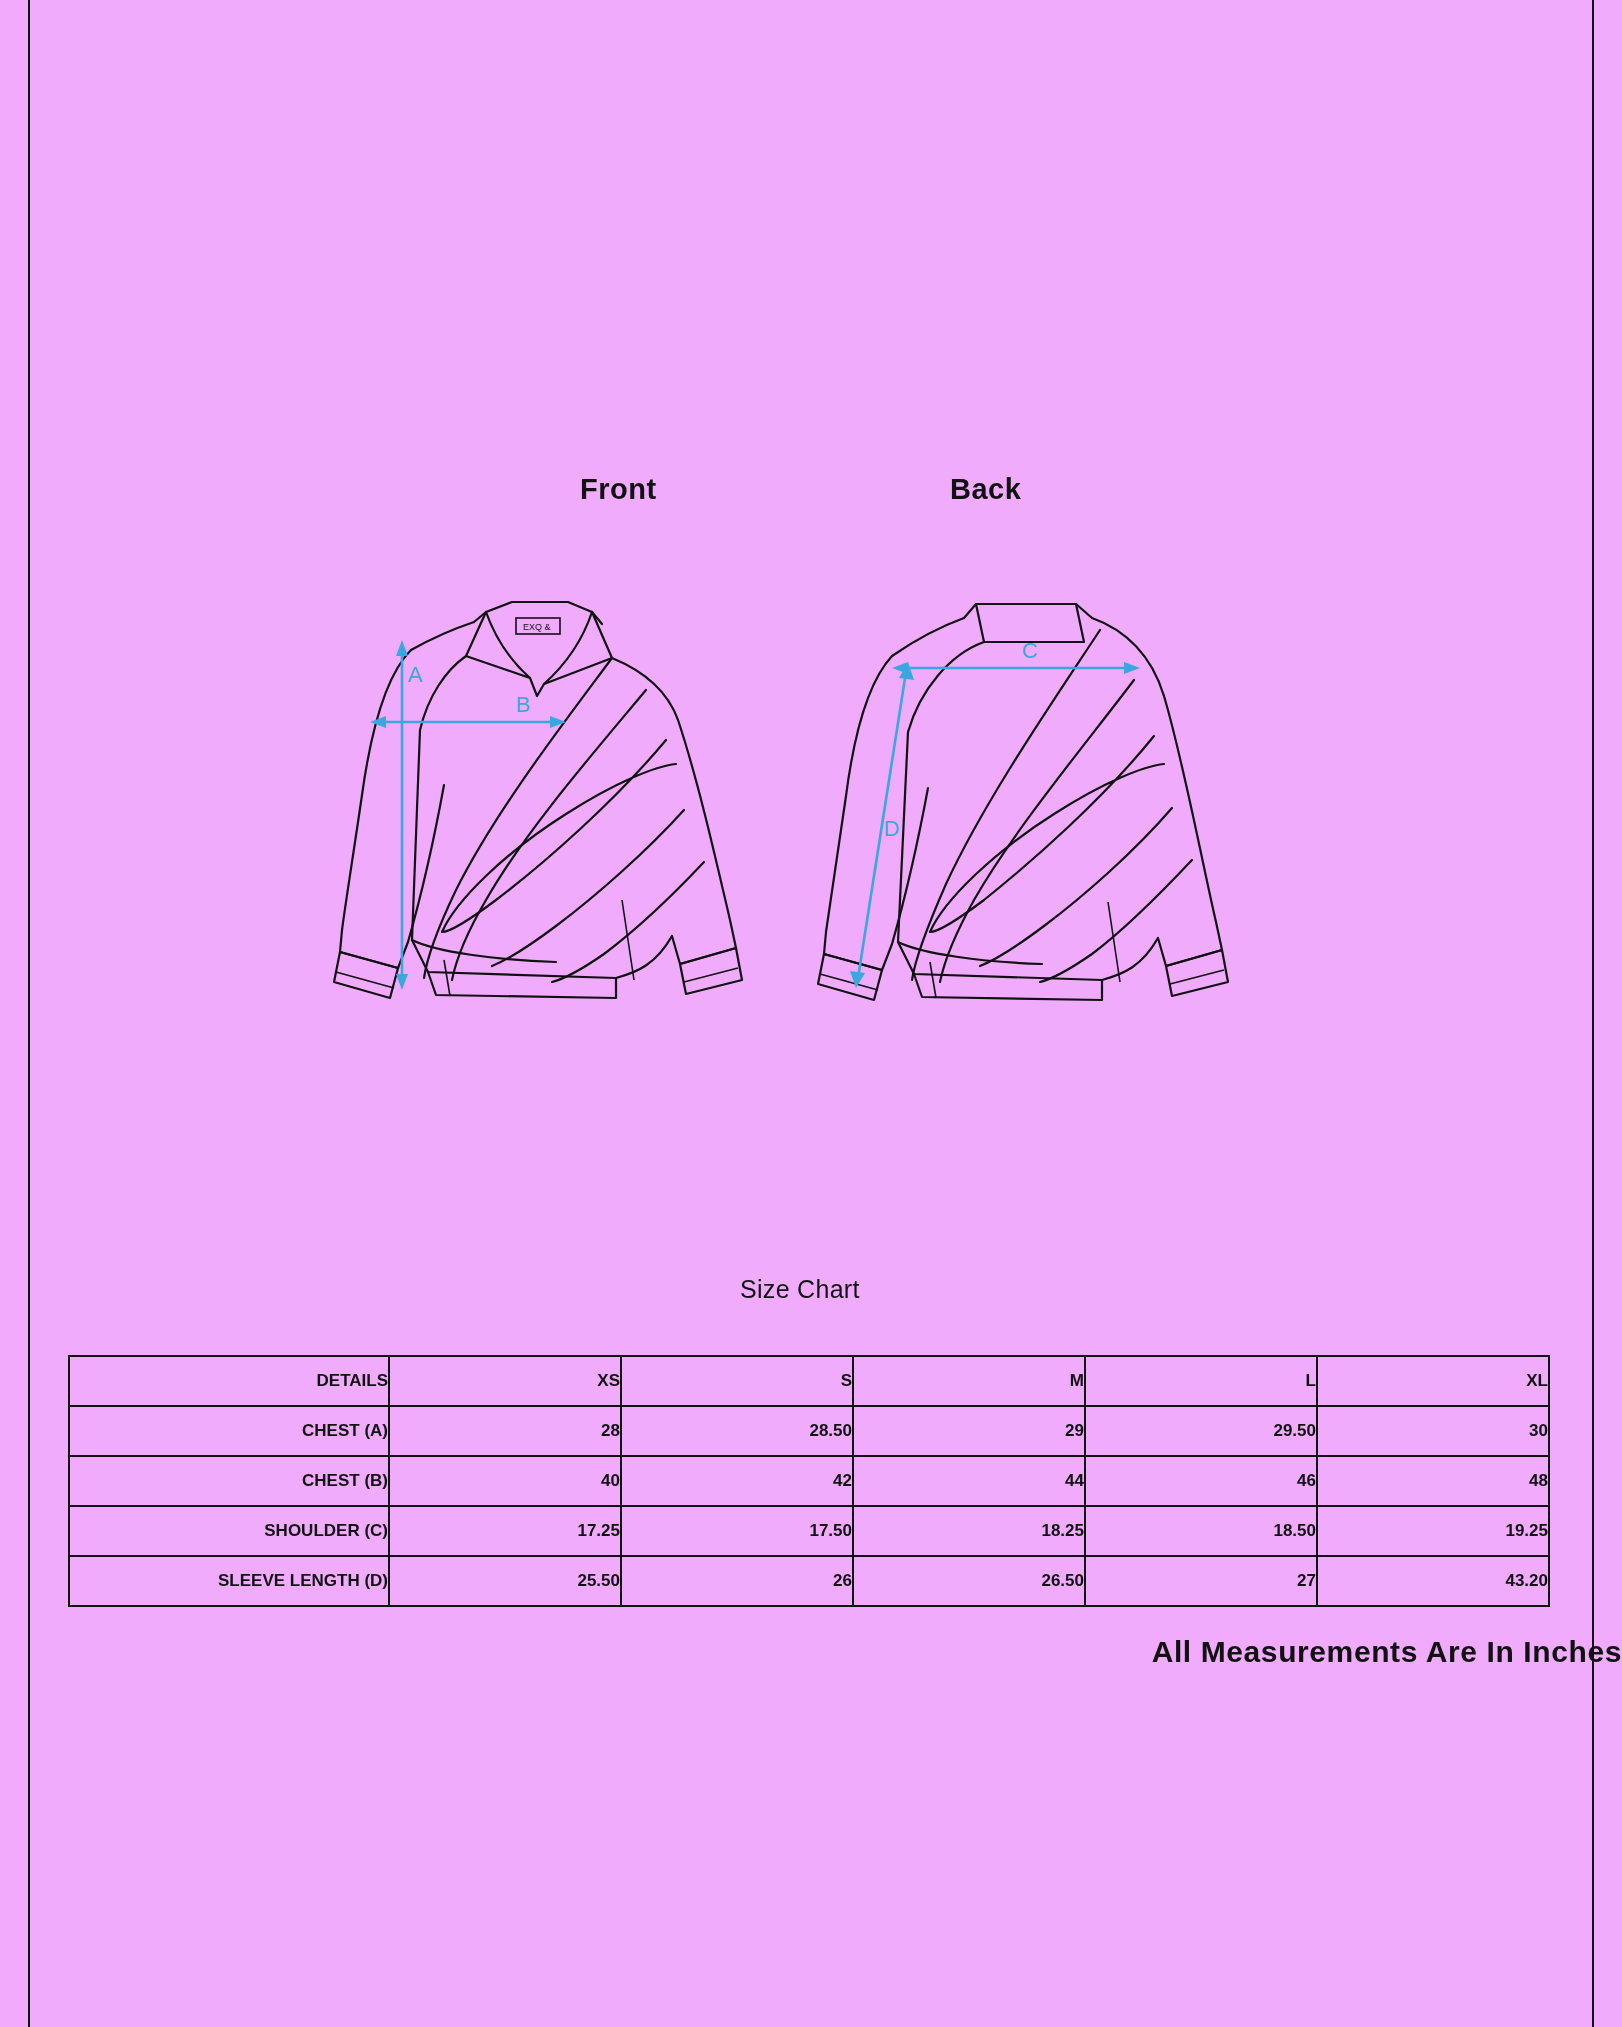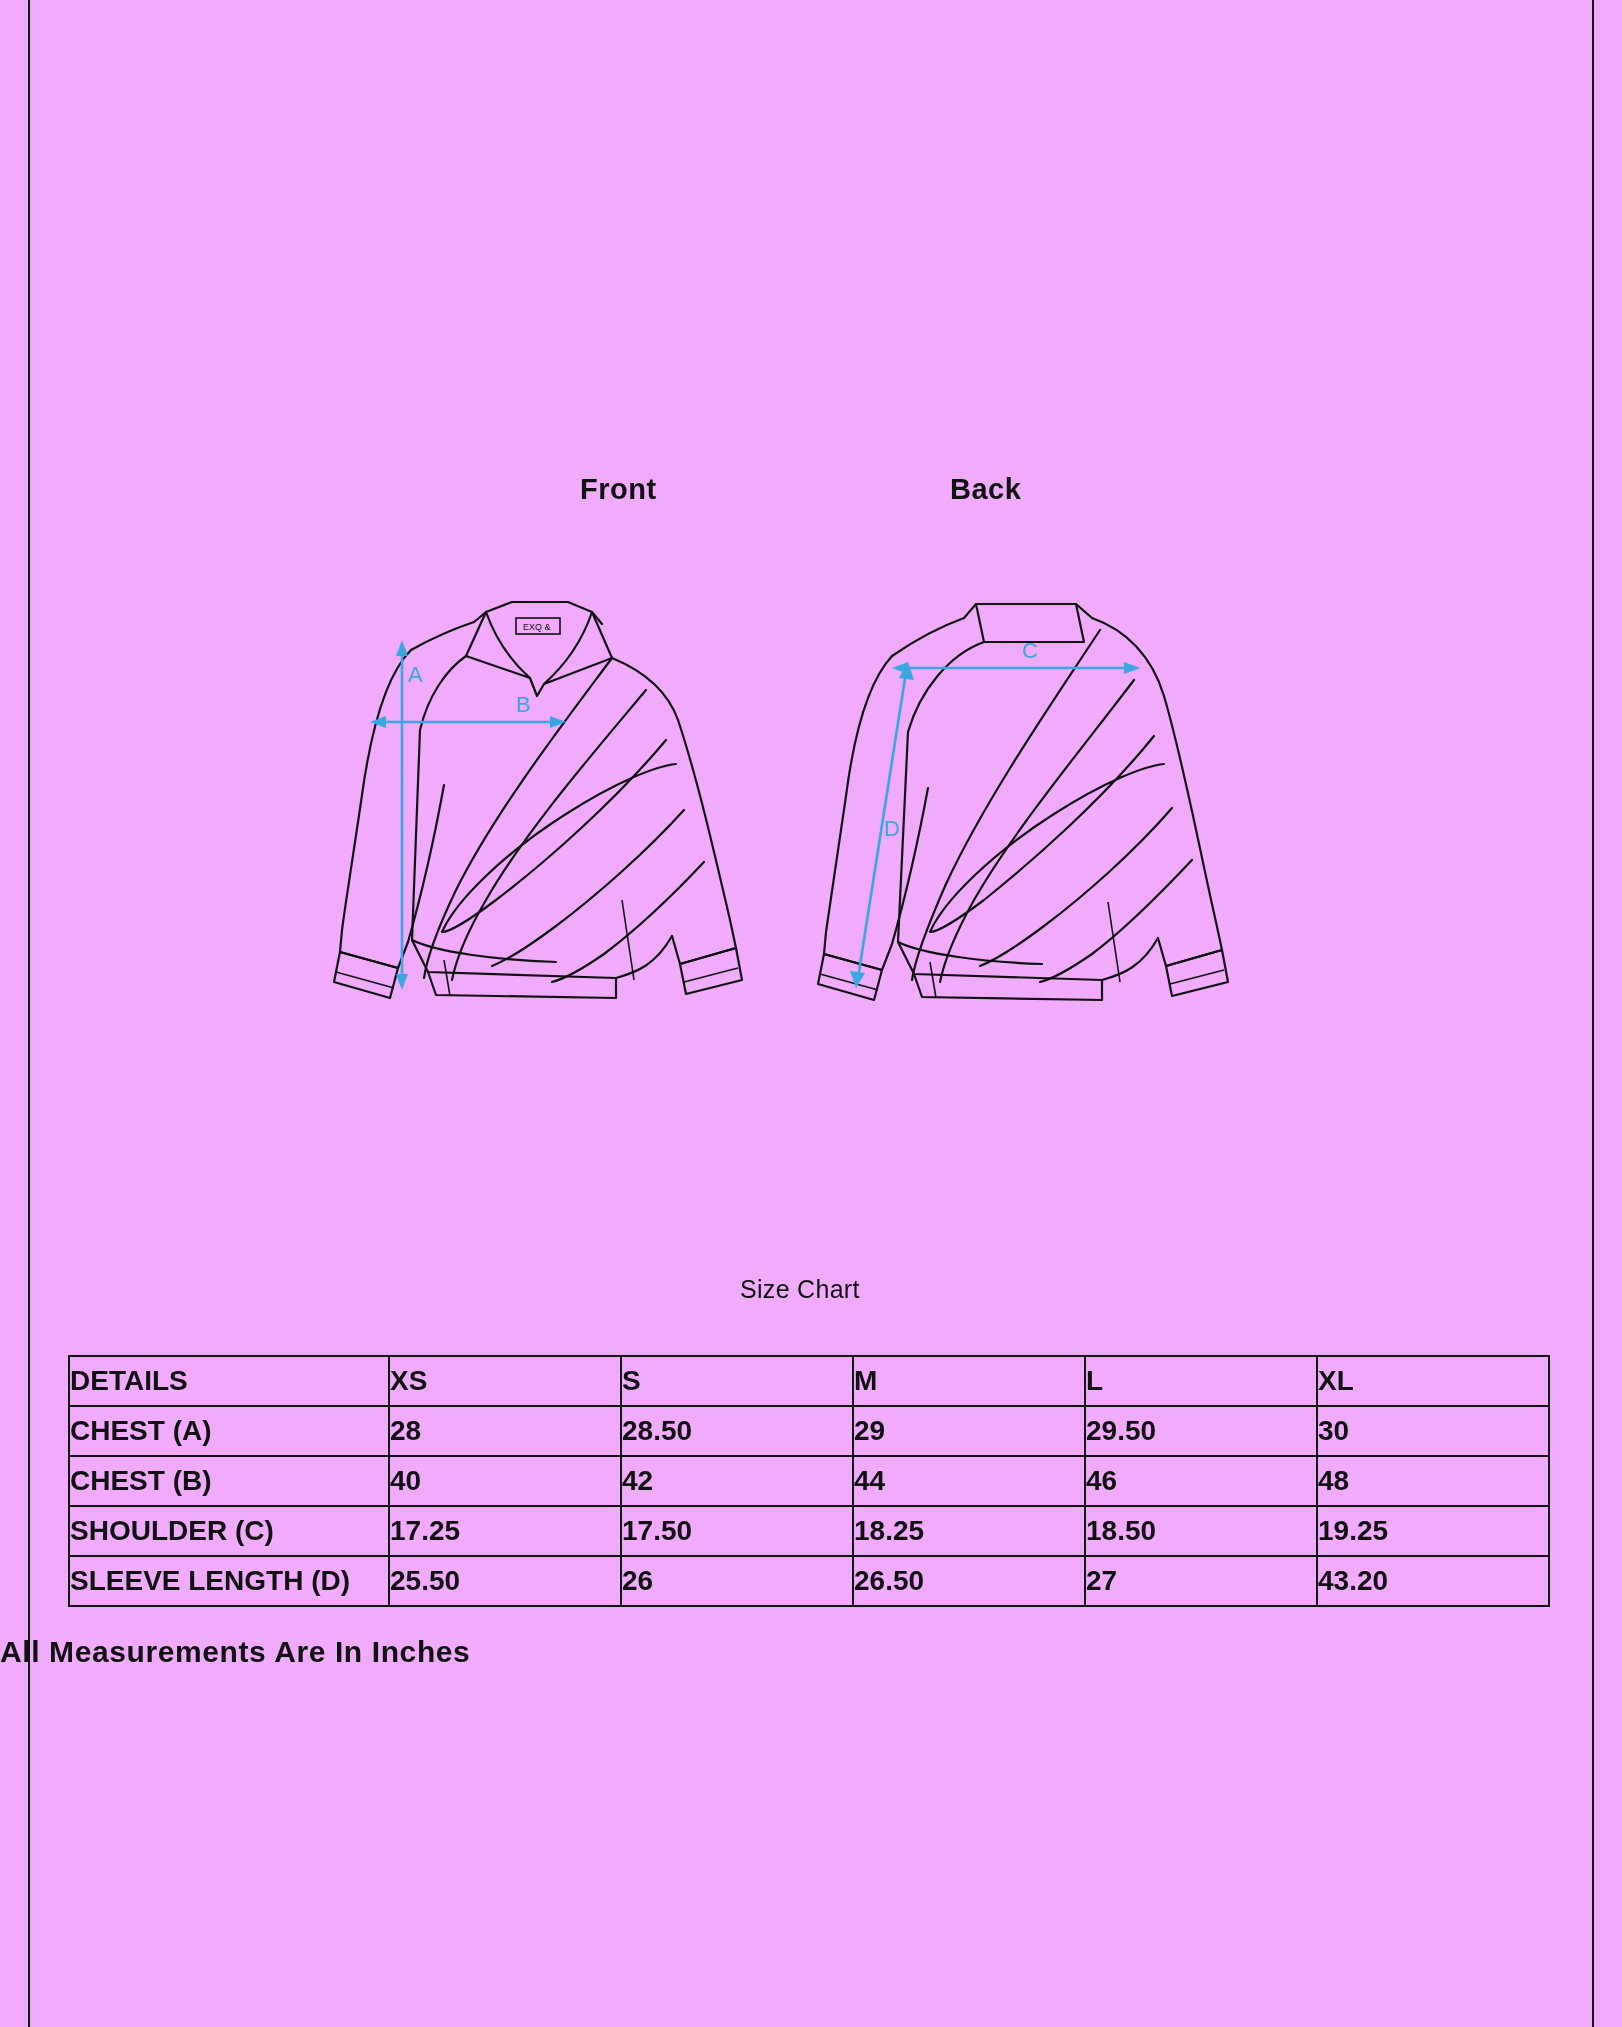--- a/index.html
+++ b/index.html
@@ -64,36 +64,36 @@
   table.size-table {
     position: absolute;
     left: 68px;
     top: 1355px;
     width: 1480px;
     border-collapse: collapse;
     table-layout: fixed;
   }
   table.size-table td {
     border: 2px solid #111;
-    text-align: left;
-    font-size: 28px;
+    text-align: right;
+    font-size: 17px;
     font-weight: bold;
     height: 44px;
     padding: 2px 0;
     color: #111;
   }
   table.size-table col.c0 { width: 320px; }
   table.size-table col.cx { width: 232px; }
 
   .footer-note {
     position: absolute;
     left: 0;
     top: 1635px;
     width: 1622px;
-    text-align: left;
+    text-align: right;
     font-size: 30px;
     font-weight: bold;
     letter-spacing: 0.6px;
     color: #111;
   }
 
   svg { display: block; }
   .ln { fill: none; stroke: #111111; stroke-width: 2.2; stroke-linejoin: round; stroke-linecap: round; }
   .lnthin { fill: none; stroke: #111111; stroke-width: 1.6; }
   .dim { stroke: #3aa7e0; stroke-width: 2.6; fill: none; }

